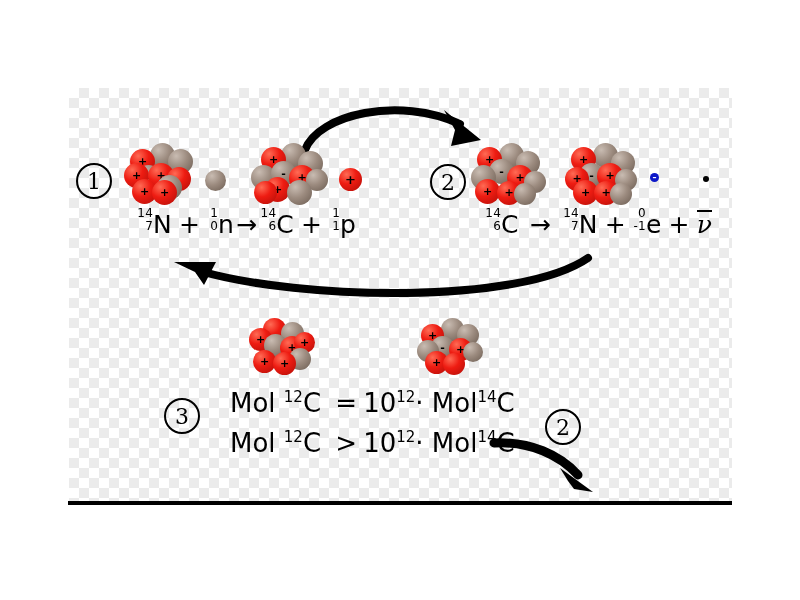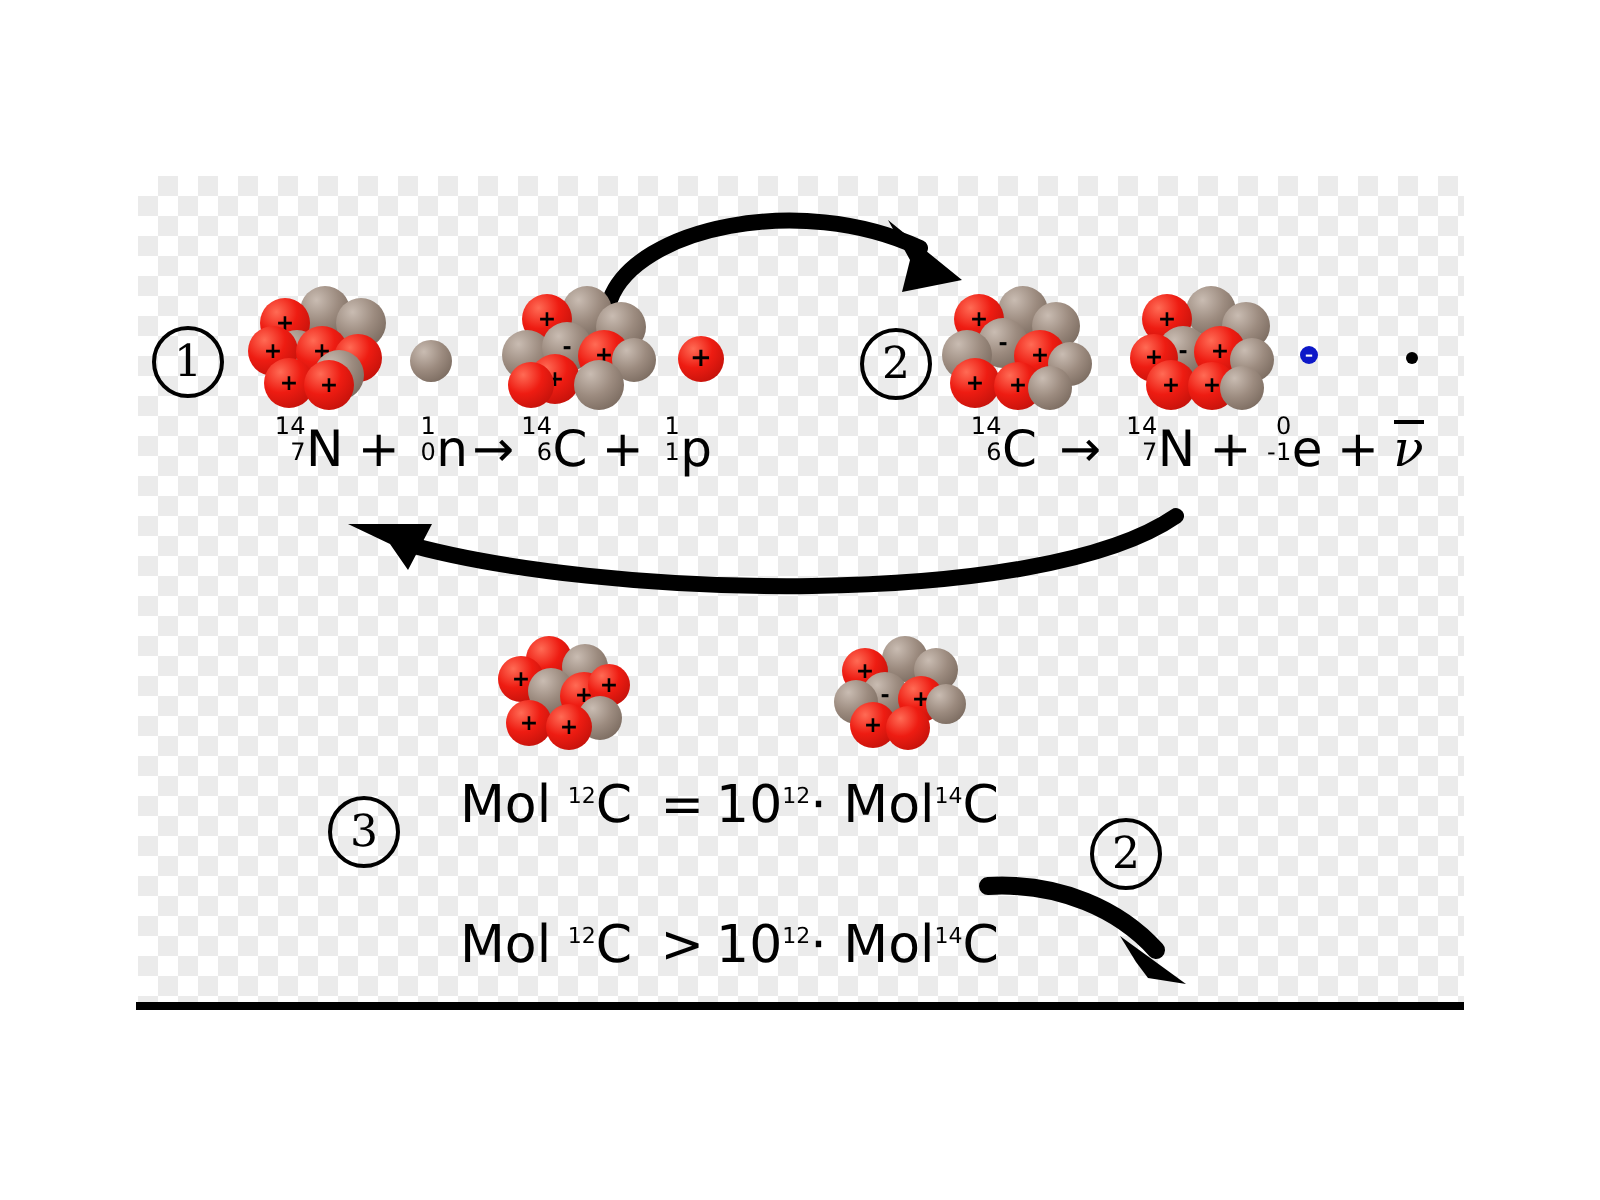--- a/index.html
+++ b/index.html
@@ -80,21 +80,21 @@
     display: inline-block;
     border-top: 2px solid #000;
     padding-top: 0px;
     line-height: 1.05;
     font-style: italic;
     font-family: "DejaVu Serif", serif;
   }
 
   
   .mol-row { position: absolute; white-space: nowrap; font-size: 26px; color: #000; }
-  .mol-row sup { font-size: 11px; vertical-align: super; line-height: 0; }
+  .mol-row sup { font-size: 15px; vertical-align: super; line-height: 0; }
 
   
   .nucleus { position: absolute; }
   .ball {
     position: absolute;
     border-radius: 50%;
     display: flex;
     align-items: center;
     justify-content: center;
     font-size: 11px;
@@ -363,20 +363,20 @@
         <span class="glyph">+</span>
       </div>
     <div class="ball p-ball" style="left:26px; top:35px; width:22px; height:22px;"></div>
   </div>
 
   <div class="mol-row" style="left:230px; top:388px;">
     <span>Mol </span><sup>12</sup><span>C</span>
     <span style="margin:0 6px;">=</span><span>10</span><sup>12</sup><span>·</span><span> Mol</span><sup>14</sup><span>C</span>
   </div>
 
-  <div class="mol-row" style="left:230px; top:428px;margin-top:30px;">
+  <div class="mol-row" style="left:230px; top:428px;">
     <span>Mol </span><sup>12</sup><span>C</span>
     <span style="margin:0 6px;">&gt;</span><span>10</span><sup>12</sup><span>·</span><span> Mol</span><sup>14</sup><span>C</span>
   </div>
 
   <div id="baseline"></div>
 
 </div>
 
 </body></html>

